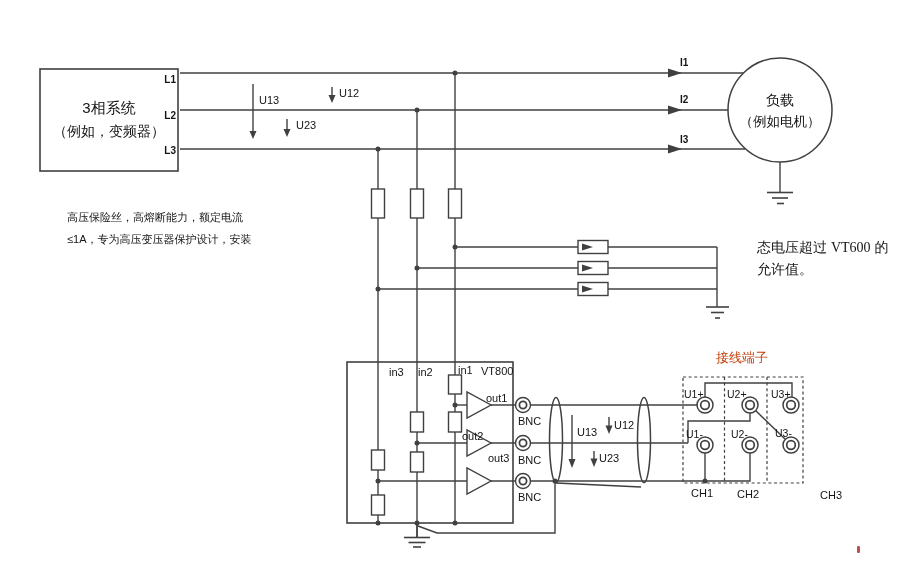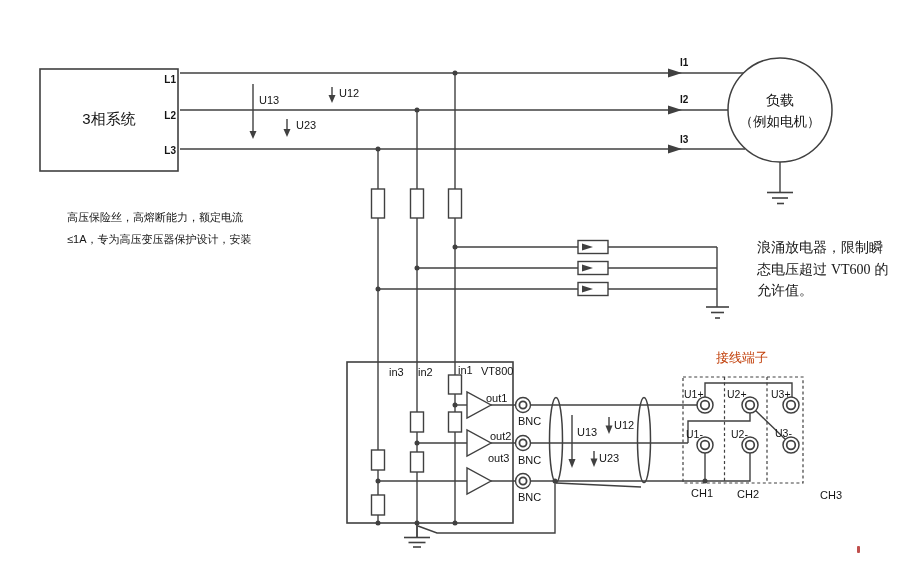--- a/index.html
+++ b/index.html
@@ -200,20 +200,21 @@
       <circle cx="378" cy="523" r="2.5"></circle>
         <circle cx="417" cy="523" r="2.5"></circle>
         <circle cx="455" cy="523" r="2.5"></circle>
       <circle cx="555" cy="481" r="2.5"></circle>
         <circle cx="705" cy="481" r="2.5"></circle>
     </g>
   </svg>
 
   <div class="centerbox" style="left:40px;top:69px;width:138px;height:100px;">
     <span class="l1">3相系统</span>
+    <span class="l2">（例如，变频器）</span>
   </div>
   <div class="lbl small bold" style="left:148px;top:75px;width:28px;text-align:right;">L1</div>
   <div class="lbl small bold" style="left:148px;top:111px;width:28px;text-align:right;">L2</div>
   <div class="lbl small bold" style="left:148px;top:146px;width:28px;text-align:right;">L3</div>
 
   <div class="centerbox loadbox" style="left:728px;top:87px;width:104px;height:46px;">
     <span class="l1">负载</span>
     <span class="l2">（例如电机）</span>
   </div>
   <div class="lbl small bold" style="left:680px;top:58px;">I1</div>
@@ -223,31 +224,30 @@
   <div class="lbl" style="left:259px;top:95px;">U13</div>
   <div class="lbl" style="left:339px;top:88px;">U12</div>
   <div class="lbl" style="left:296px;top:120px;">U23</div>
 
   <div class="note" style="left:67px;top:206px;width:268px;">
     <div>高压保险丝，高熔断能力，额定电流</div>
     <div>≤1A，专为高压变压器保护设计，安装</div>
   </div>
 
   <div class="note right" style="left:757px;top:237px;width:148px;">
-    <div>浪涌放电器，限制瞬</div>
     <div><span>态电压超过 </span><span class="serif">VT600</span><span> 的</span></div>
     <div>允许值。</div>
   </div>
 
   <div class="lbl" style="left:389px;top:367px;">in3</div>
   <div class="lbl" style="left:418px;top:367px;">in2</div>
   <div class="lbl" style="left:458px;top:365px;">in1</div>
   <div class="lbl" style="left:481px;top:366px;">VT800</div>
   <div class="lbl" style="left:486px;top:393px;">out1</div>
-  <div class="lbl" style="left:490px;top:431px;">out2</div>
+  <div class="lbl" style="left:462px;top:431px;">out2</div>
   <div class="lbl" style="left:488px;top:441px;margin-top:12px;">out3</div>
   <div class="lbl" style="left:518px;top:416px;">BNC</div>
   <div class="lbl" style="left:518px;top:455px;">BNC</div>
   <div class="lbl" style="left:518px;top:492px;">BNC</div>
 
   <div class="lbl" style="left:577px;top:427px;">U13</div>
   <div class="lbl" style="left:614px;top:420px;">U12</div>
   <div class="lbl" style="left:599px;top:453px;">U23</div>
 
   <div class="blocklabel" style="left:716px;top:349px;">接线端子</div>

